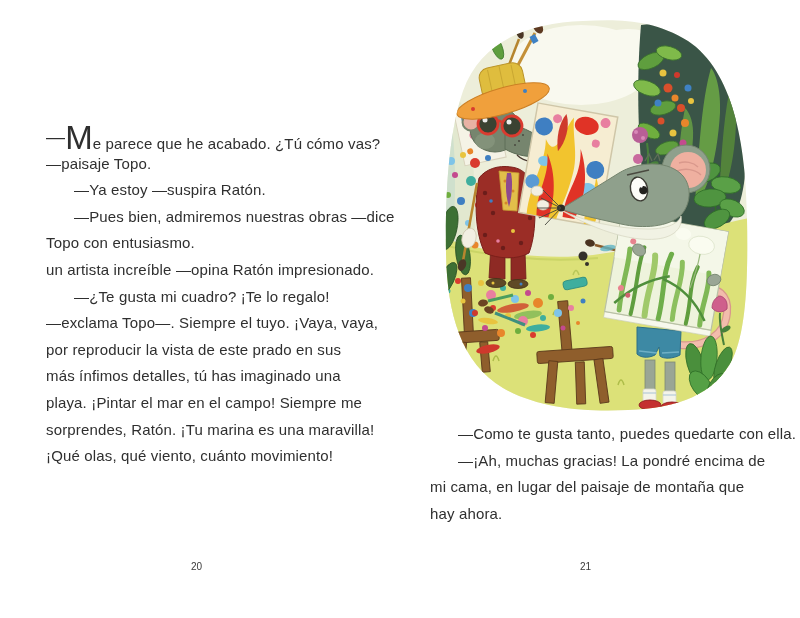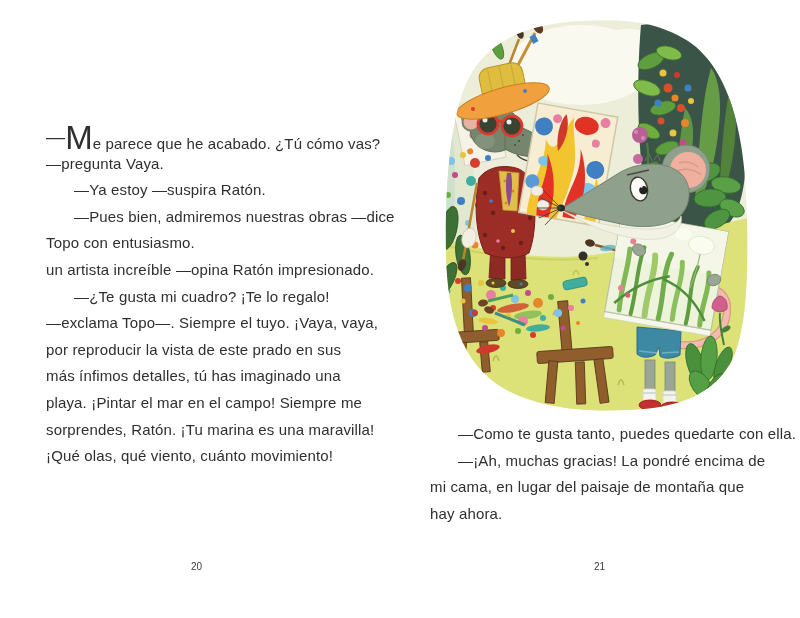--- a/index.html
+++ b/index.html
@@ -7,31 +7,31 @@
           font-family:"Liberation Sans",sans-serif;color:#2f2f2f;}
   .textblock{position:absolute;font-size:15px;letter-spacing:.15px;}
   .textblock .line{height:26.6px;line-height:26.6px;white-space:nowrap;}
   .line.indent{padding-left:28px;}
   #left-text{left:46px;top:124px;width:365px;}
   #right-text{left:430px;top:421px;width:365px;}
   .open-dash{font-size:19px;vertical-align:6px;}
   .dropcap{font-size:33px;font-weight:500;line-height:26.6px;}
   .pagenum{position:absolute;top:561px;font-size:10px;color:#3a3a3a;}
   #pagenum-left{left:191px;}
-  #pagenum-right{left:594px;}
+  #pagenum-right{left:580px;}
   .illus{position:absolute;left:433px;top:13px;width:320px;height:400px;}
 </style>
 </head>
 <body>
 
 <div class="spread">
 
   <div id="left-text" class="textblock">
     <div class="line"><span class="open-dash">—</span><span class="dropcap">M</span><span>e parece que he acabado. ¿Tú cómo vas?</span></div>
-    <div class="line">—pregunta Vaya.</div>
+    <div class="line">—paisaje Topo.</div>
     <div class="line indent">—Ya estoy —suspira Ratón.</div>
     <div class="line indent">—Pues bien, admiremos nuestras obras —dice</div>
     <div class="line">Topo con entusiasmo.</div>
     <div class="line">un artista increíble —opina Ratón impresionado.</div>
     <div class="line indent">—¿Te gusta mi cuadro? ¡Te lo regalo!</div>
     <div class="line">—exclama Topo—. Siempre el tuyo. ¡Vaya, vaya,</div>
     <div class="line">por reproducir la vista de este prado en sus</div>
     <div class="line">más ínfimos detalles, tú has imaginado una</div>
     <div class="line">playa. ¡Pintar el mar en el campo! Siempre me</div>
     <div class="line">sorprendes, Ratón. ¡Tu marina es una maravilla!</div>

